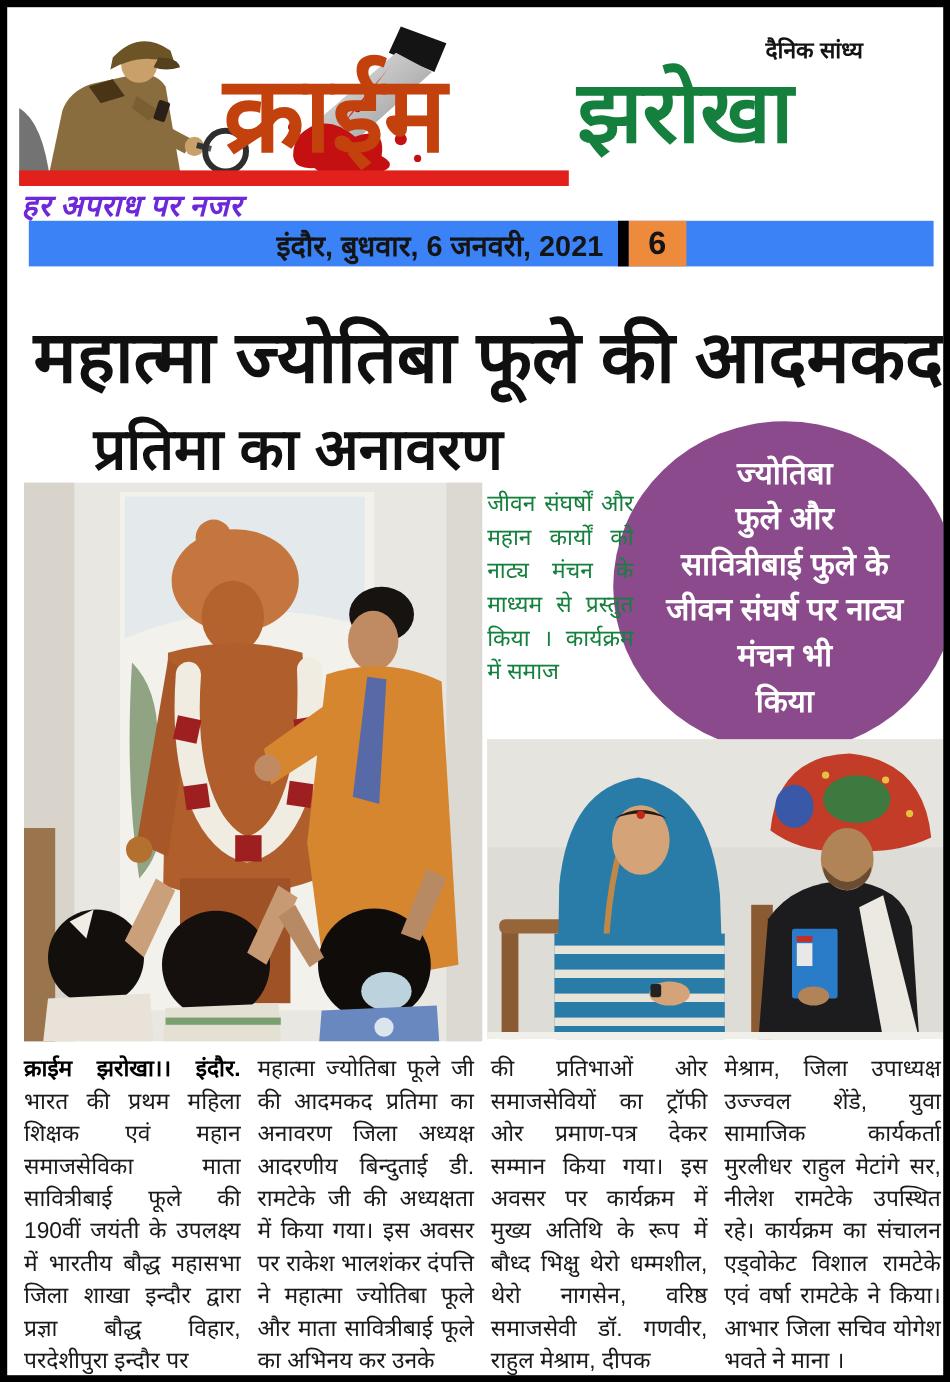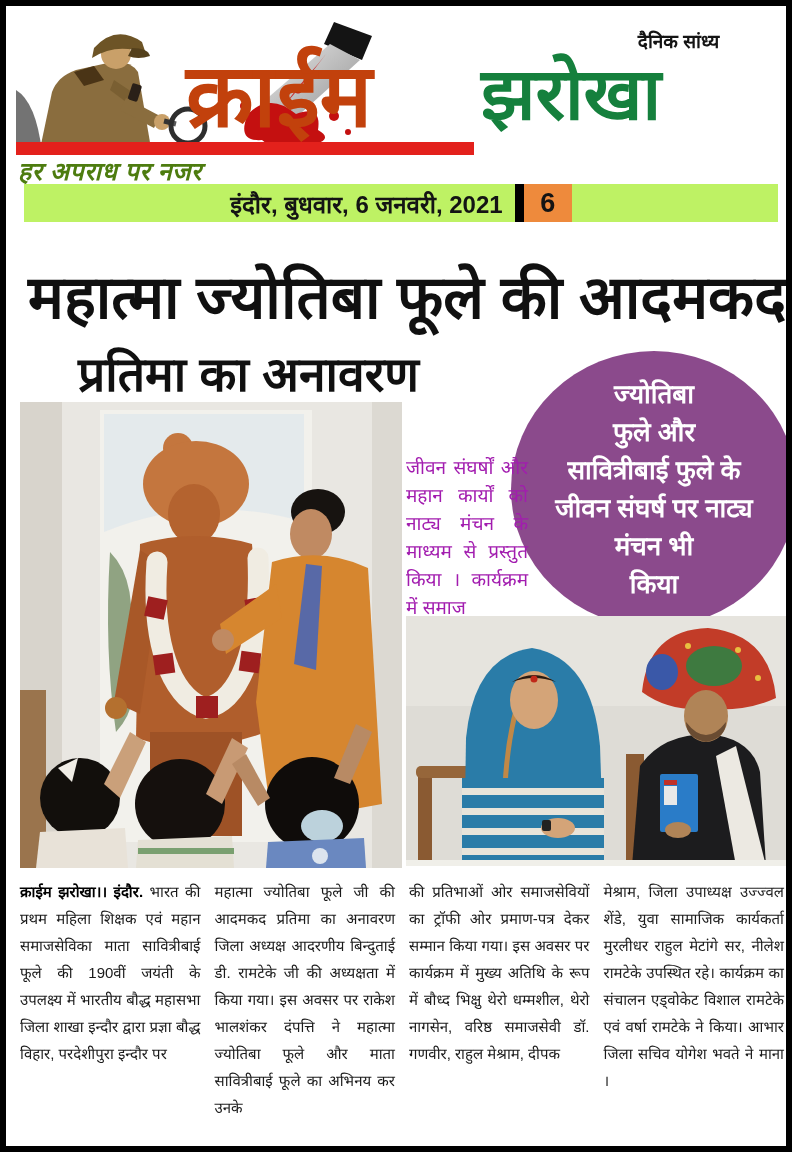--- a/index.html
+++ b/index.html
@@ -9,53 +9,53 @@
     background:#ffffff;
     border:6px solid #000;
     box-sizing:border-box;
     overflow:hidden;
     font-family:"Liberation Sans","DejaVu Sans",sans-serif;
     color:#111;
   }
   
   .masthead-art{position:absolute;left:8px;top:14px;}
   .red-bar{position:absolute;left:10px;top:136px;width:458px;height:13px;background:#e3211c;}
-  .tagline{position:absolute;left:12px;top:147px;font-size:25px;font-weight:700;font-style:italic;color:#4d7c0f;letter-spacing:.5px;}
+  .tagline{position:absolute;left:12px;top:147px;font-size:25px;font-weight:700;font-style:italic;color:#6d28d9;letter-spacing:.5px;}
   .edition{position:absolute;left:560px;top:22px;width:225px;text-align:center;font-size:19px;font-weight:700;color:#141414;}
   .title-red{position:absolute;left:180px;top:40px;font-size:88px;line-height:100px;font-weight:800;color:#c2410c;white-space:nowrap;}
   .title-black{position:absolute;left:475px;top:36px;font-size:72px;line-height:104px;font-weight:700;color:#15803d;white-space:nowrap;}
   
-  .dateband{position:absolute;left:18px;top:178px;width:754px;height:38px;background:#bef264;display:flex;align-items:center;justify-content:center;}
+  .dateband{position:absolute;left:18px;top:178px;width:754px;height:38px;background:#3b82f6;display:flex;align-items:center;justify-content:center;}
   .dateband .date{font-size:24px;font-weight:700;color:#141414;}
   .dateband .divider{width:9px;height:38px;background:#000;margin-left:12px;}
   .dateband .pagenum{width:48px;height:38px;background:#ee8a3c;display:flex;align-items:center;justify-content:center;font-size:27px;font-weight:800;color:#141414;}
   
   .headline1{position:absolute;left:22px;top:248px;font-size:60px;font-weight:800;color:#101010;white-space:nowrap;}
   .headline2{position:absolute;left:72px;top:334px;font-size:48px;font-weight:800;color:#101010;white-space:nowrap;}
   
   .circle{
     position:absolute;left:505px;top:345px;width:286px;height:276px;
     background:#8b4a8c;border-radius:50%;
     display:flex;flex-direction:column;align-items:center;justify-content:center;
     text-align:center;color:#fff;font-weight:700;font-size:26px;line-height:38px;
   }
   
   .photo-left{position:absolute;left:14px;top:396px;}
   .photo-right{position:absolute;left:400px;top:610px;}
   
   .intro-col{
     position:absolute;left:400px;top:401px;width:122px;
-    font-size:19px;line-height:28px;text-align:justify;color:#a21caf;margin-top:47px;
+    font-size:19px;line-height:28px;text-align:justify;color:#15803d;
   }
   .article{
     position:absolute;left:14px;top:872px;width:764px;
     display:flex;gap:14px;
   }
   .article .col{
-    flex:1 1 0;font-size:15px;line-height:27px;text-align:justify;color:#1a1a1a;
+    flex:1 1 0;font-size:19px;line-height:27px;text-align:justify;color:#1a1a1a;
   }
   .article .col strong{font-weight:800;color:#000;}
 </style>
 </head>
 <body>
 
 <div class="page">
 
   <svg class="masthead-art" width="468" height="136" viewBox="0 0 468 136">
     <defs>

